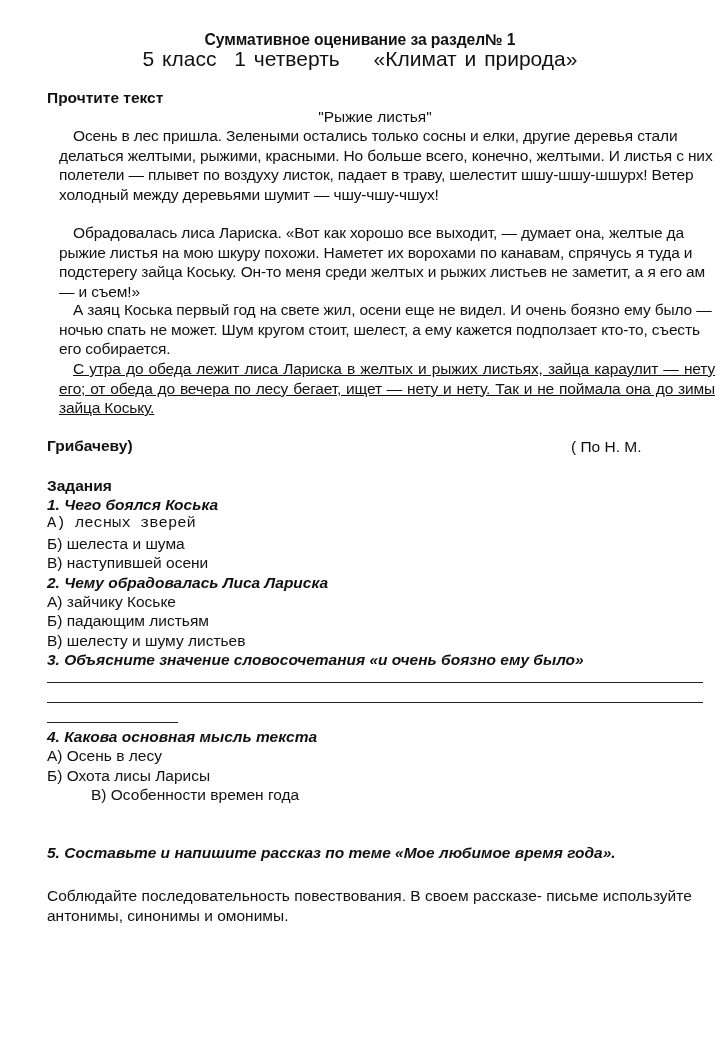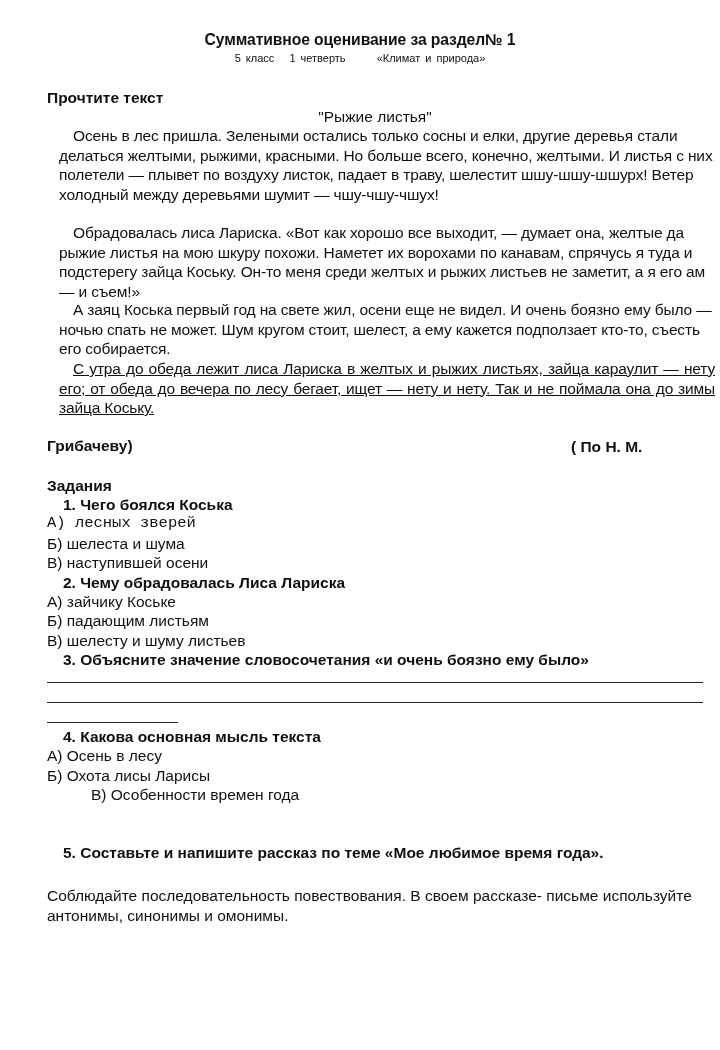--- a/index.html
+++ b/index.html
@@ -31,45 +31,45 @@
     }
     .title {
       top: 30px;
       font-weight: bold;
       font-size: 16px;
       letter-spacing: -0.1px;
       transform: scaleX(0.98);
     }
     .subtitle {
       top: 49px;
-      font-size: 11px;
+      font-size: 21px;
       word-spacing: 2px;
     }
     .subtitle .gap1 { display: inline-block; width: 10px; }
     .subtitle .gap2 { display: inline-block; width: 26px; }
     .abs { position: absolute; }
     .read-label { top: 88px; left: 0; font-weight: bold; }
     .story-title { top: 107px; left: 0; width: 656px; text-align: center; }
     .para {
       position: absolute;
       left: 12px;
       width: 656px;
       text-align: left;
       text-indent: 14px;
       letter-spacing: -0.15px;
     }
     .para.justify { text-align: justify; text-align-last: left; text-decoration: underline; }
     .p1 { top: 126px; }
     .p2 { top: 223px; }
     .p3 { top: 300px; }
     .p4 { top: 359px; }
-    .attr-right { top: 437px; left: 524px; font-weight: bold; }
+    .attr-right { top: 437px; left: 524px; font-weight: normal; }
     .attr-left { top: 436px; left: 0; font-weight: bold; }
     .tasks-head { top: 476px; left: 0; font-weight: bold; }
-    .q { position: absolute; left: 16px; font-weight: bold; white-space: nowrap; }
+    .q { position: absolute; left: 0; font-weight: bold; white-space: nowrap; font-style: italic; }
     .opt { position: absolute; left: 0; white-space: nowrap; }
     .answer-line {
       position: absolute;
       left: 0;
       height: 0;
       border-top: 1px solid #222;
     }
     .line-full { width: 656px; }
     .line-short { width: 131px; }
     .q5-text {

